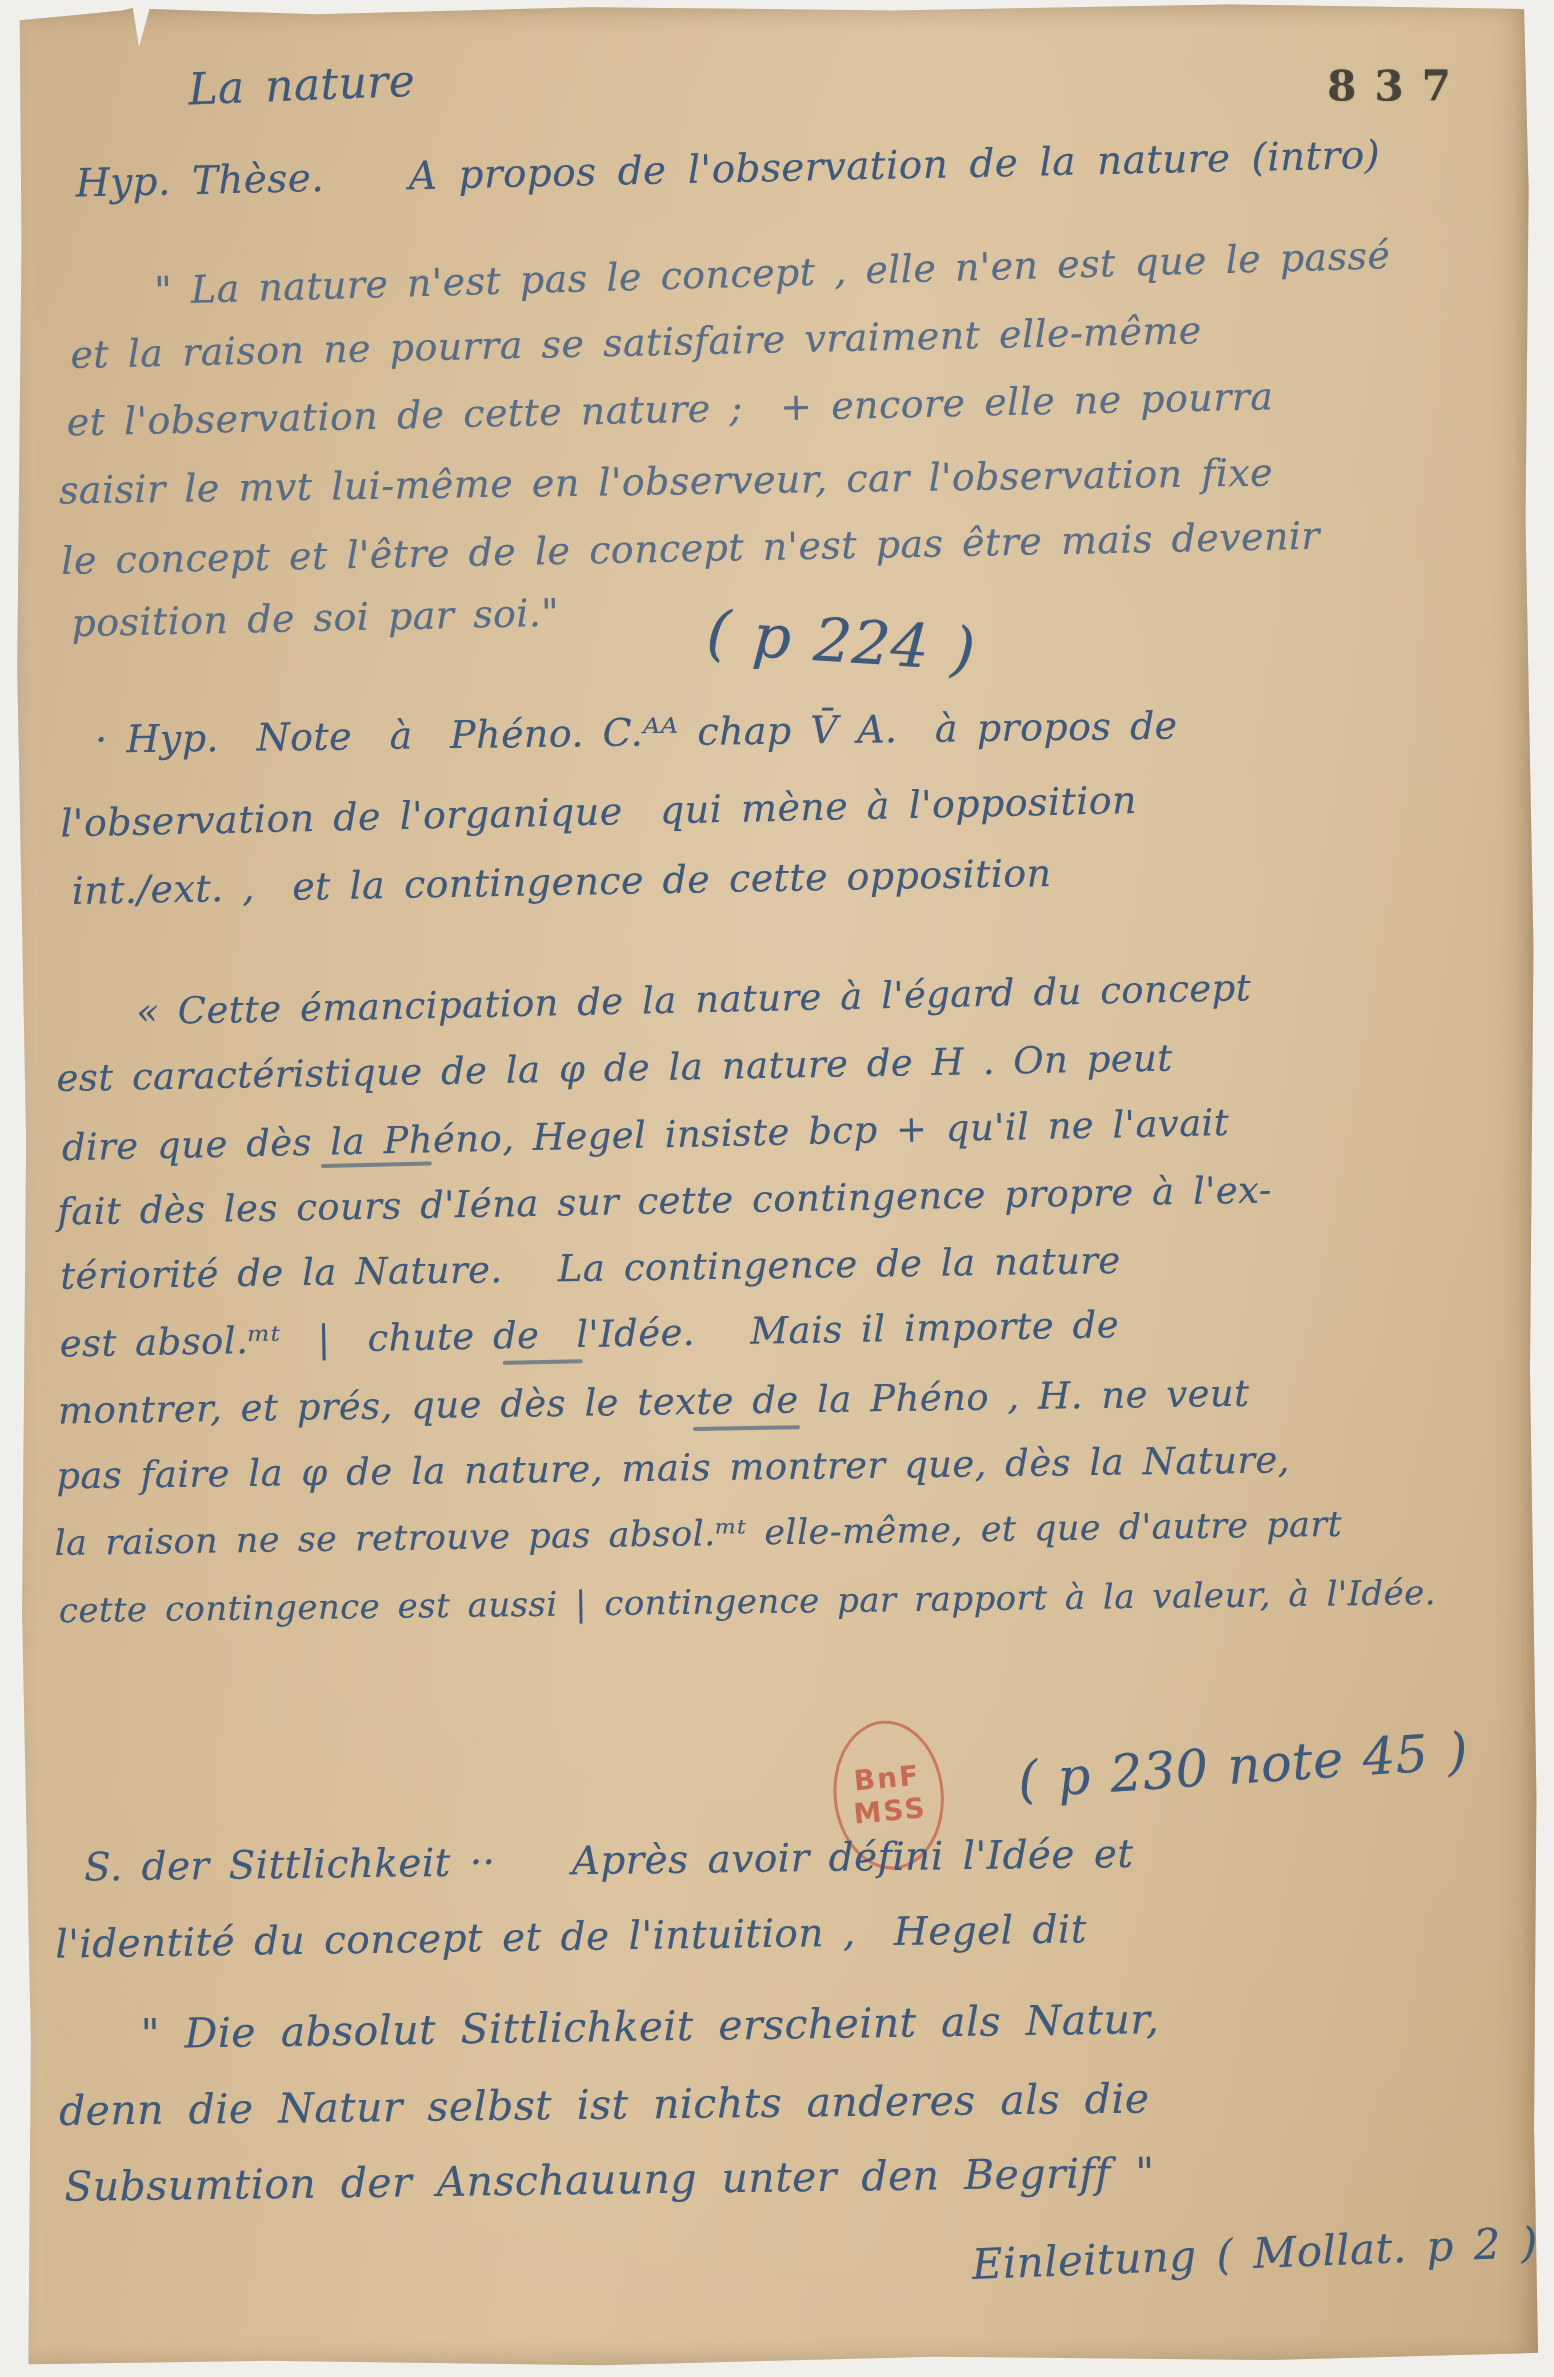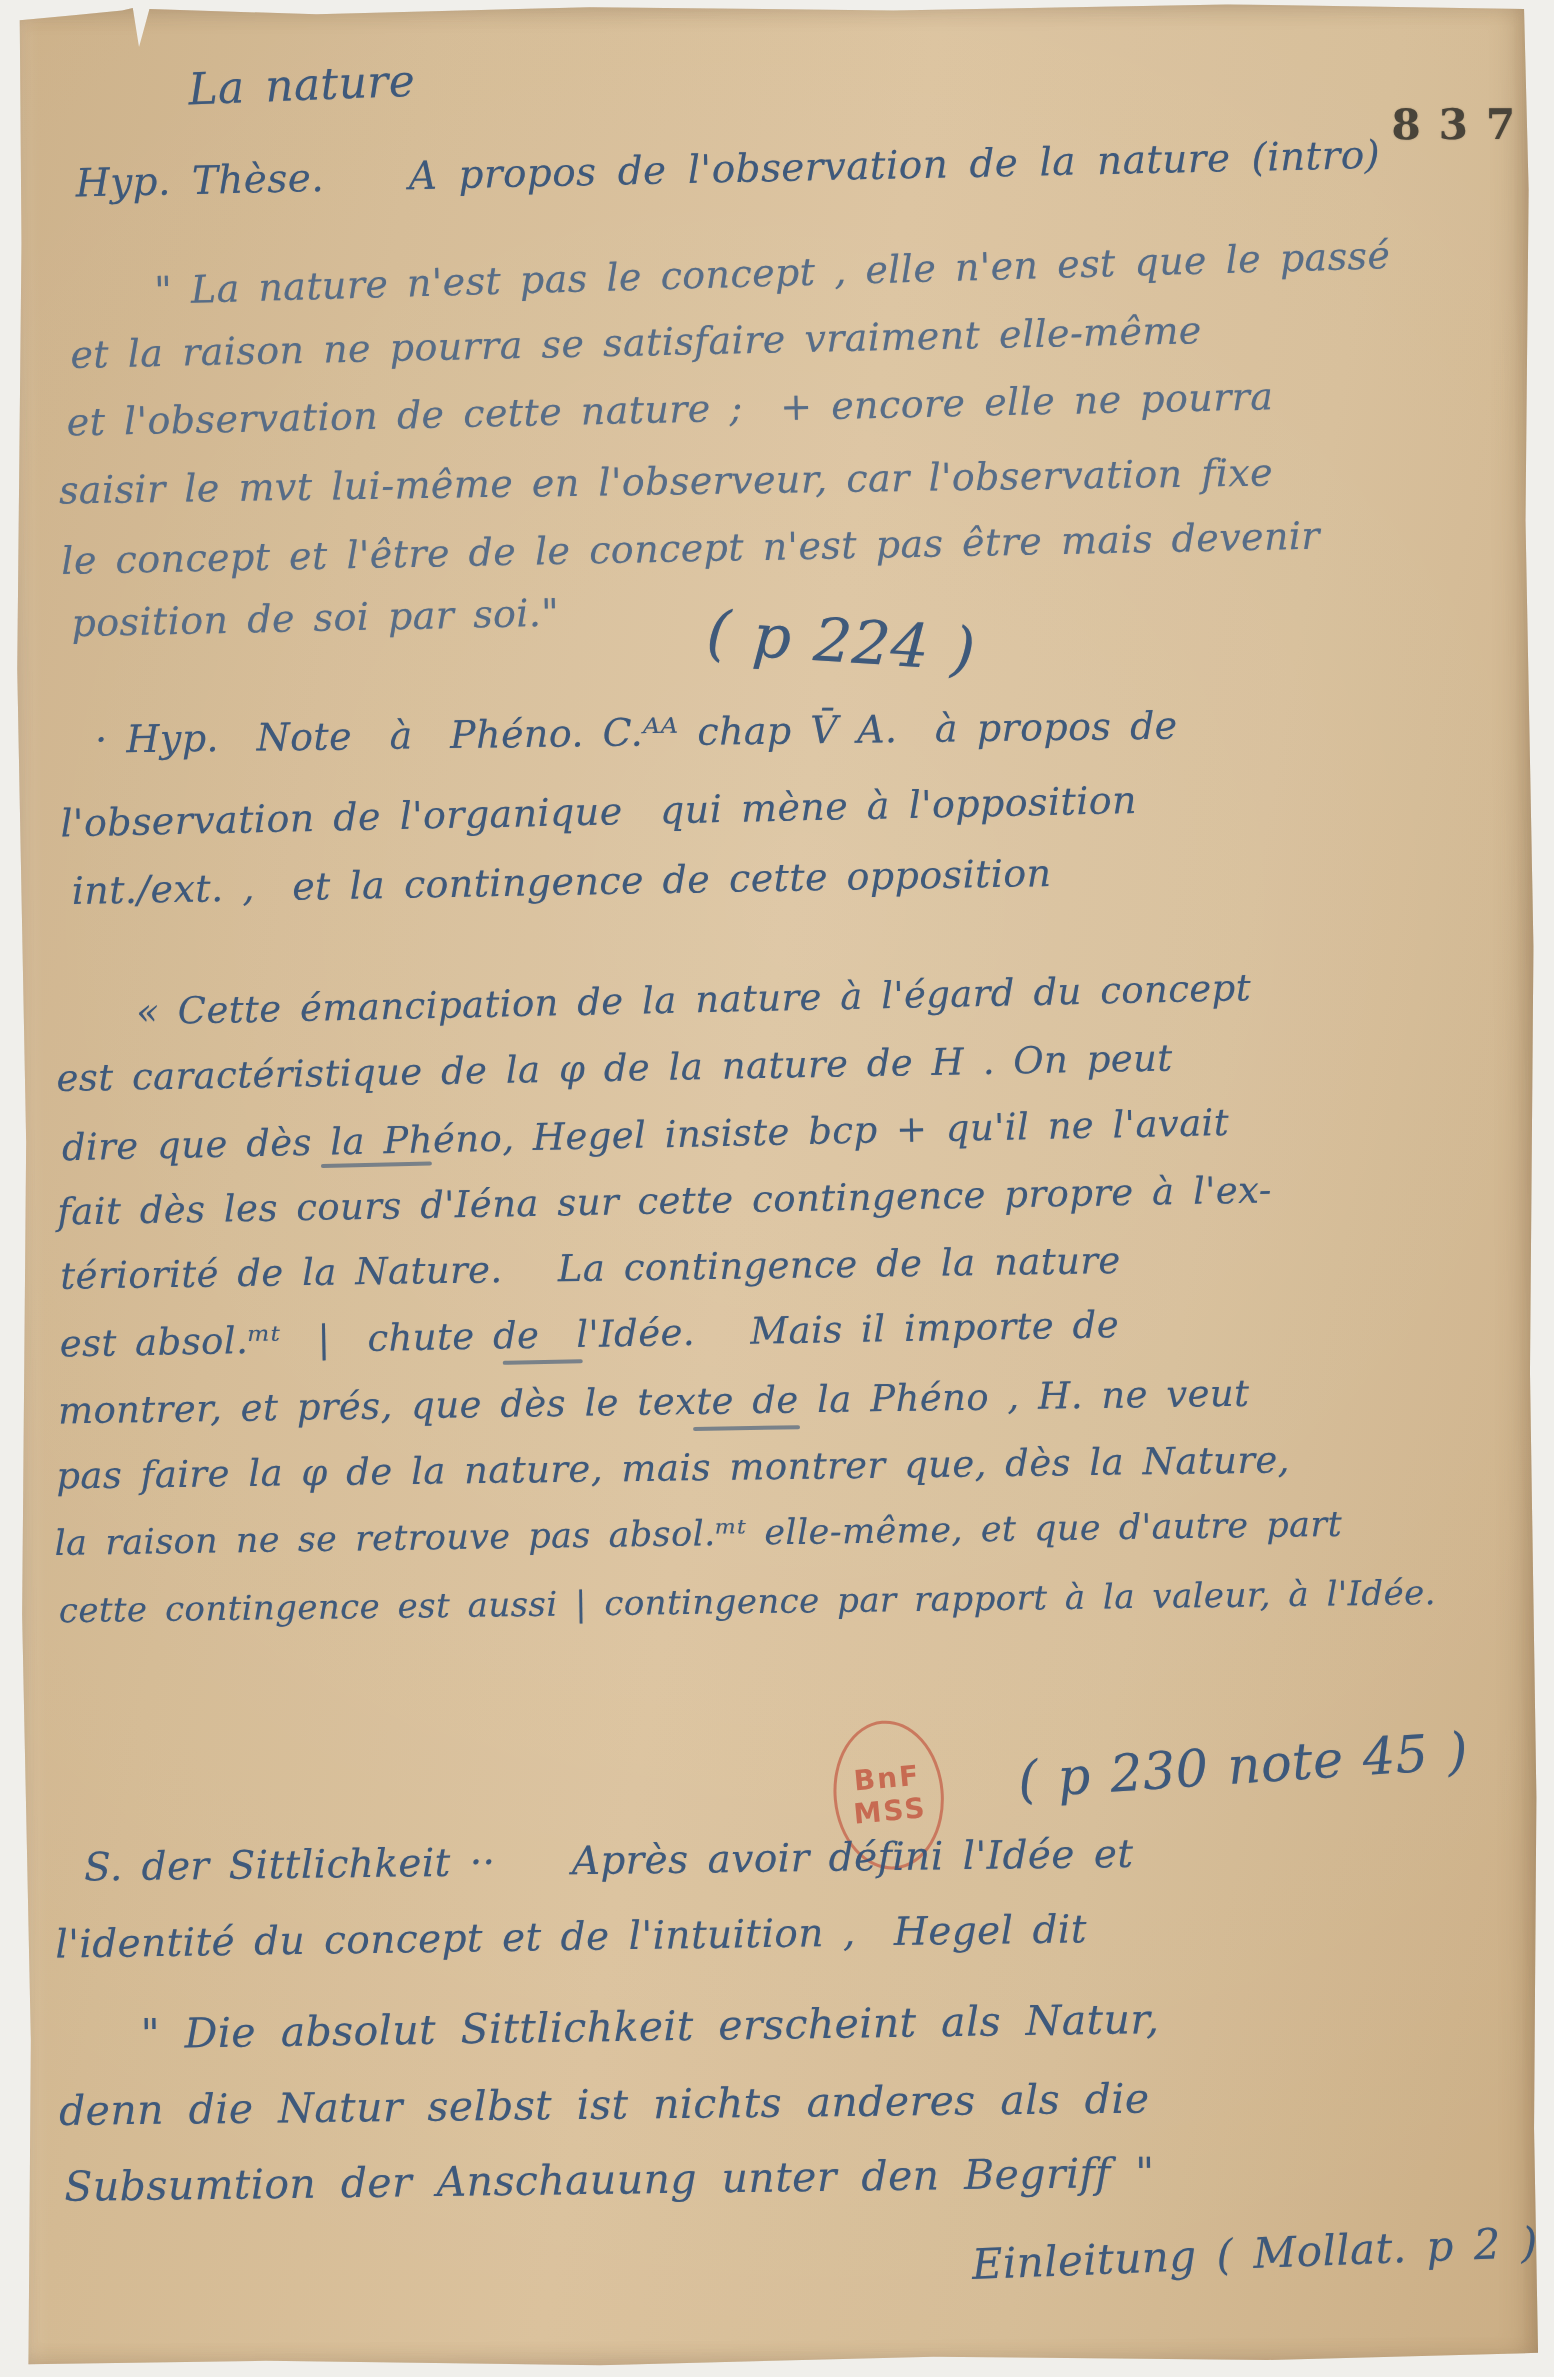--- a/index.html
+++ b/index.html
@@ -19,22 +19,22 @@
     clip-path: polygon(0.45% 0.55%, 4% 0.35%, 7.2% 0.15%, 7.9% 0.05%, 8.3% 1.7%, 9% 0.1%,
       20% 0.35%, 38% 0.1%, 58% 0.3%, 80% 0.1%, 99.55% 0.35%, 99.8% 8%, 99.5% 22%,
       99.9% 40%, 99.55% 58%, 99.85% 76%, 99.6% 90%, 99.8% 99.5%, 82% 99.75%, 60% 99.55%,
       38% 99.85%, 16% 99.6%, 0.35% 99.7%, 0.6% 86%, 0.15% 68%, 0.55% 48%, 0.1% 28%, 0.5% 10%);
   }
   .ink{position:absolute;white-space:pre;font-style:italic;
        font-family:"DejaVu Serif",serif;color:rgba(55,85,122,.92);
        letter-spacing:0.4px;word-spacing:6.3px;
        text-shadow:0 0 0.7px rgba(55,85,122,.45);}
   .ink-faint{color:rgba(74,101,134,.82);}
-  .folio{position:absolute;left:1378px;top:60px;font:600 42px "DejaVu Serif",serif;
-         letter-spacing:18px;color:#49443a;text-shadow:0 0 1.4px rgba(60,55,45,.5);margin-top:39px;}
+  .folio{position:absolute;left:1314px;top:60px;font:600 42px "DejaVu Serif",serif;
+         letter-spacing:18px;color:#49443a;text-shadow:0 0 1.4px rgba(60,55,45,.5);}
   .stamp{position:absolute;left:813px;top:1717px;width:104px;height:143px;
          border:3.5px solid rgba(193,82,60,.65);border-radius:50%;
          transform:rotate(-5deg);display:flex;flex-direction:column;align-items:center;
          justify-content:center;gap:5.6px;color:rgba(193,82,60,.78);
          font:600 28px "DejaVu Sans",sans-serif;letter-spacing:2.1px;}
   .stamp div{line-height:1;}
   .ink-underline{position:absolute;height:3.5px;border-radius:2.1px;
                  background:rgba(55,85,122,.6);}
 </style>
 </head>

